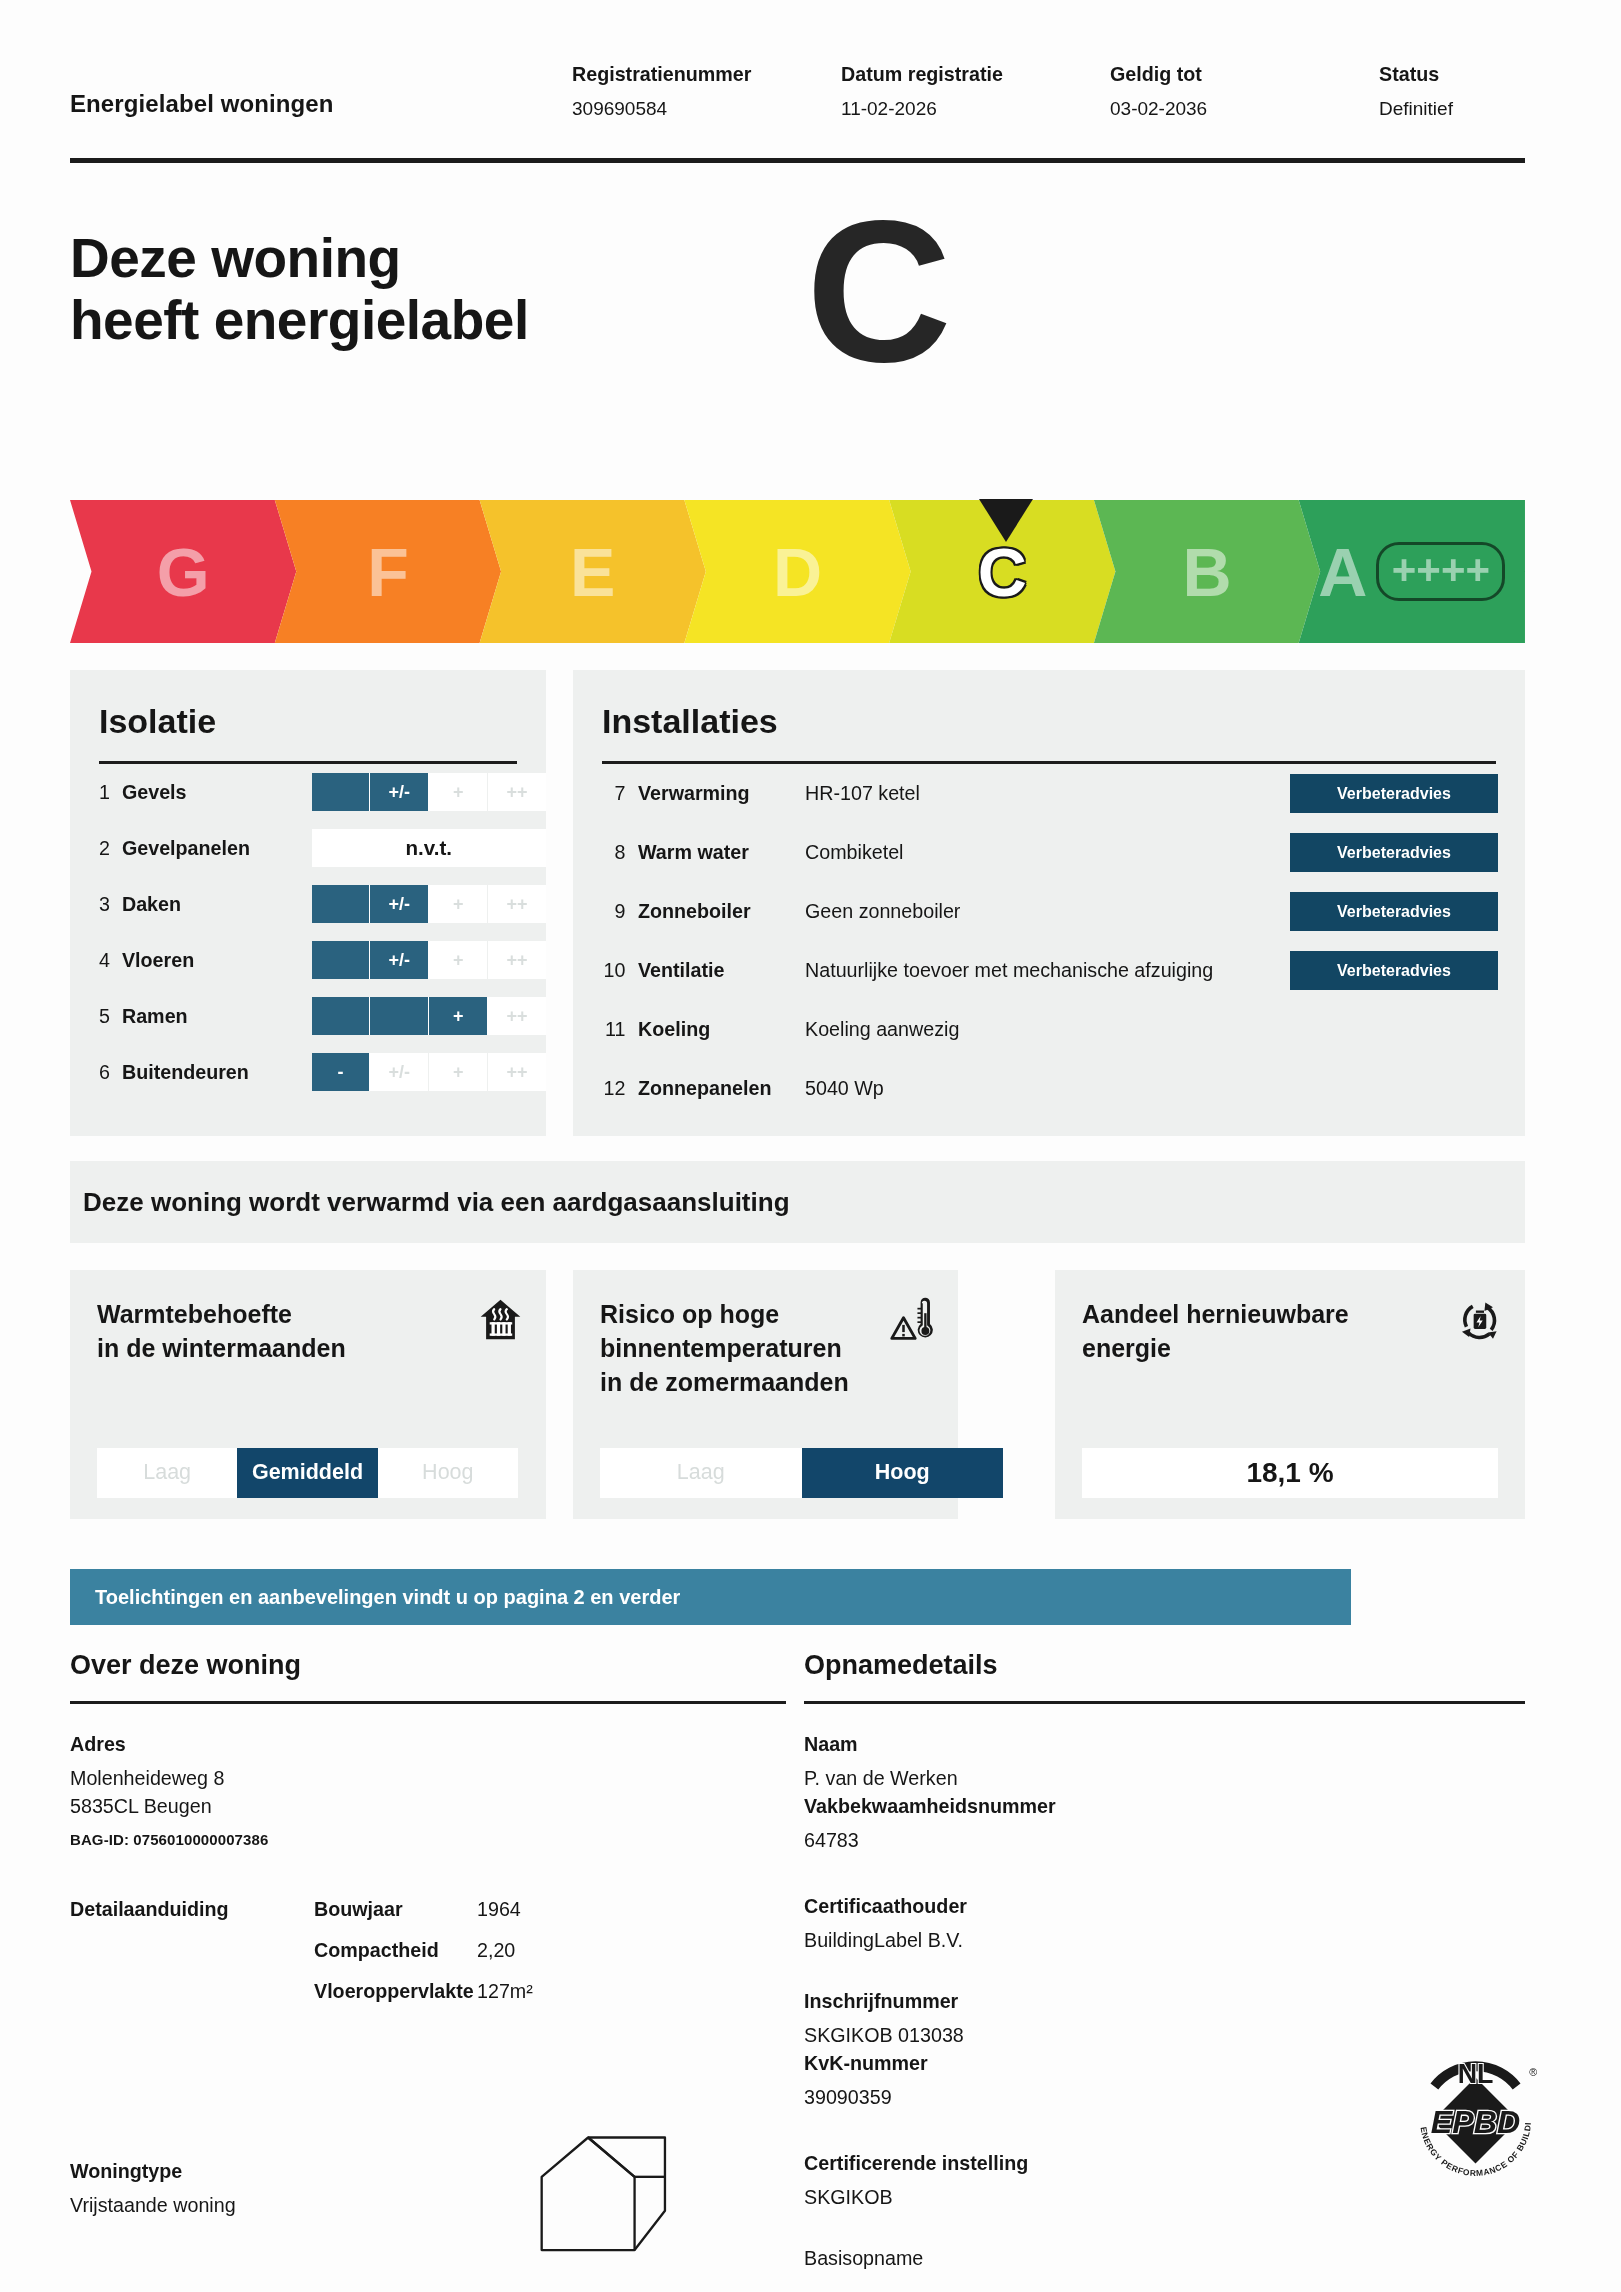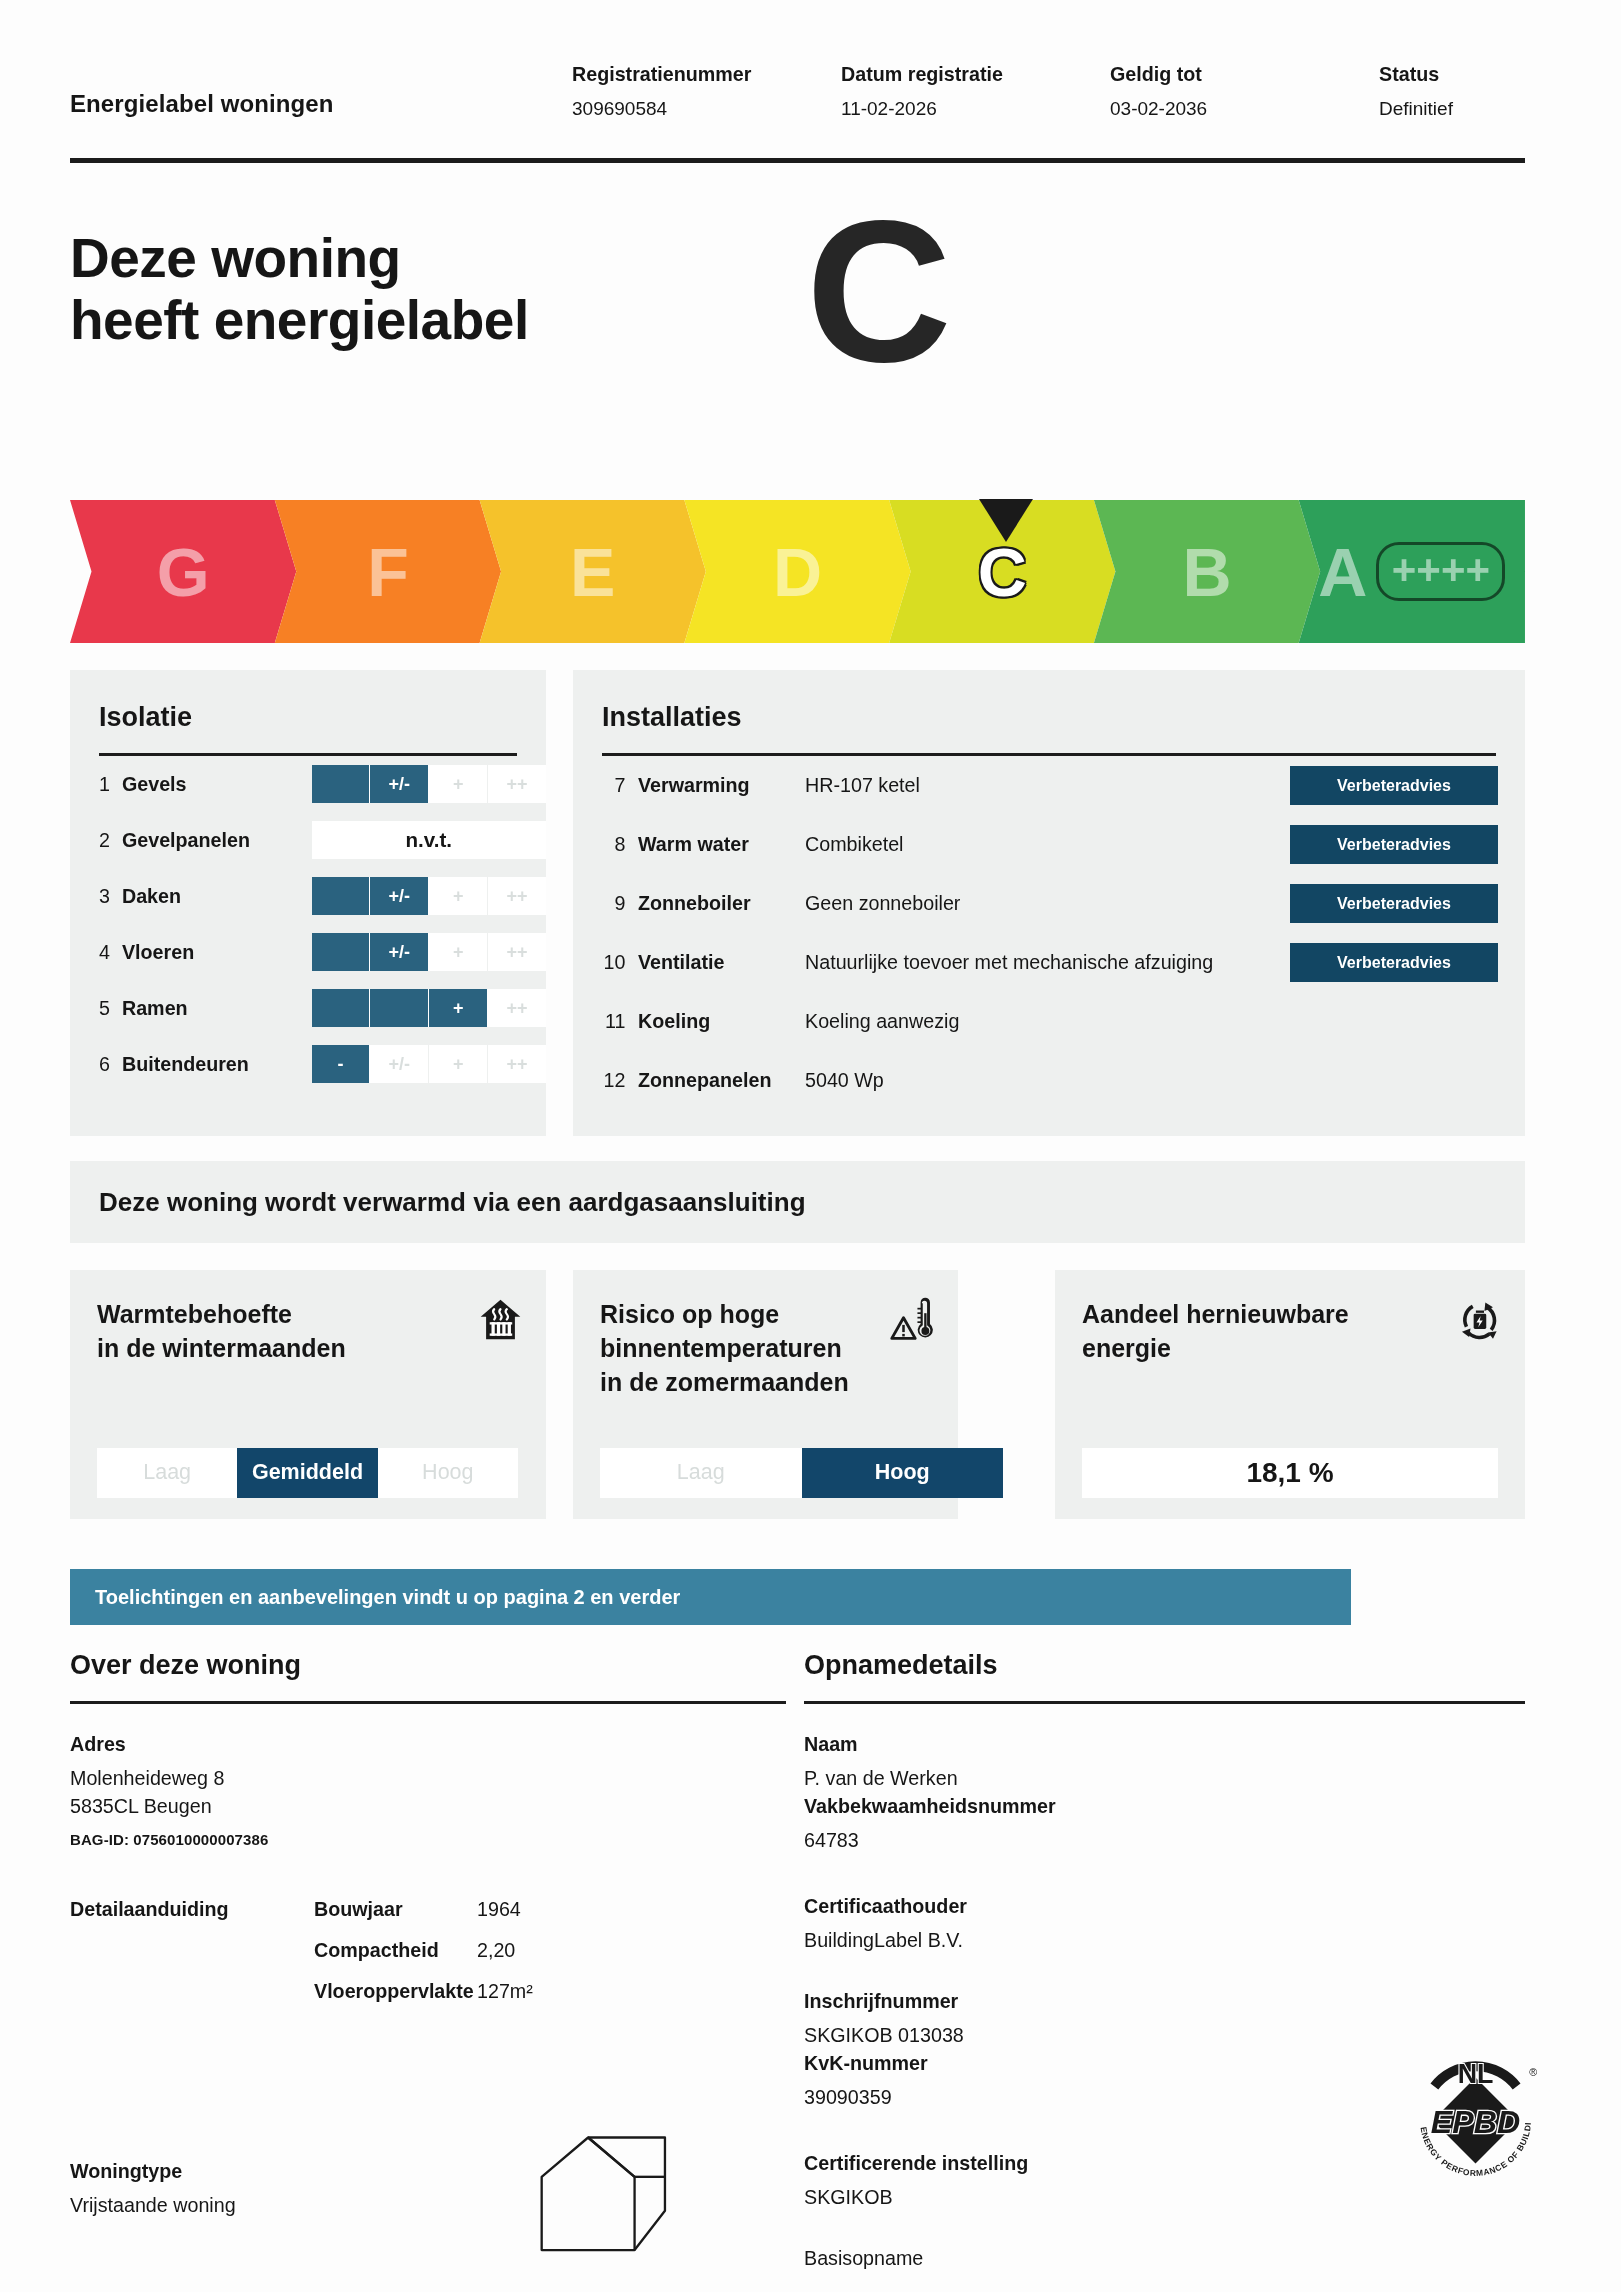--- a/index.html
+++ b/index.html
@@ -135,21 +135,21 @@
   
   .panel {
     position: absolute;
     background: #eef0ef;
     top: 670px;
     height: 466px;
   }
   .panel.isolatie { left: 70px; width: 476px; }
   .panel.installaties { left: 573px; width: 952px; }
   .panel h2 {
-    font-size: 27px;
+    font-size: 34px;
     font-weight: bold;
     padding: 32px 0 0 29px;
   }
   .panel .rule {
     height: 3.6px;
     background: #1c1c1c;
     margin: 19.7px 29px 0 29px;
   }
 
   
@@ -241,21 +241,21 @@
   .advies.hidden { visibility: hidden; }
 
   
   .gasbar {
     position: absolute;
     left: 70px; top: 1161px;
     width: 1455px; height: 82px;
     background: #eef0ef;
     display: flex;
     align-items: center;
-    padding-left: 29px;
+    padding-left: 13px;
     font-size: 26px;
     font-weight: bold;
   }
 
   
   .card {
     position: absolute;
     top: 1270px;
     height: 249px;
     background: #eef0ef;

